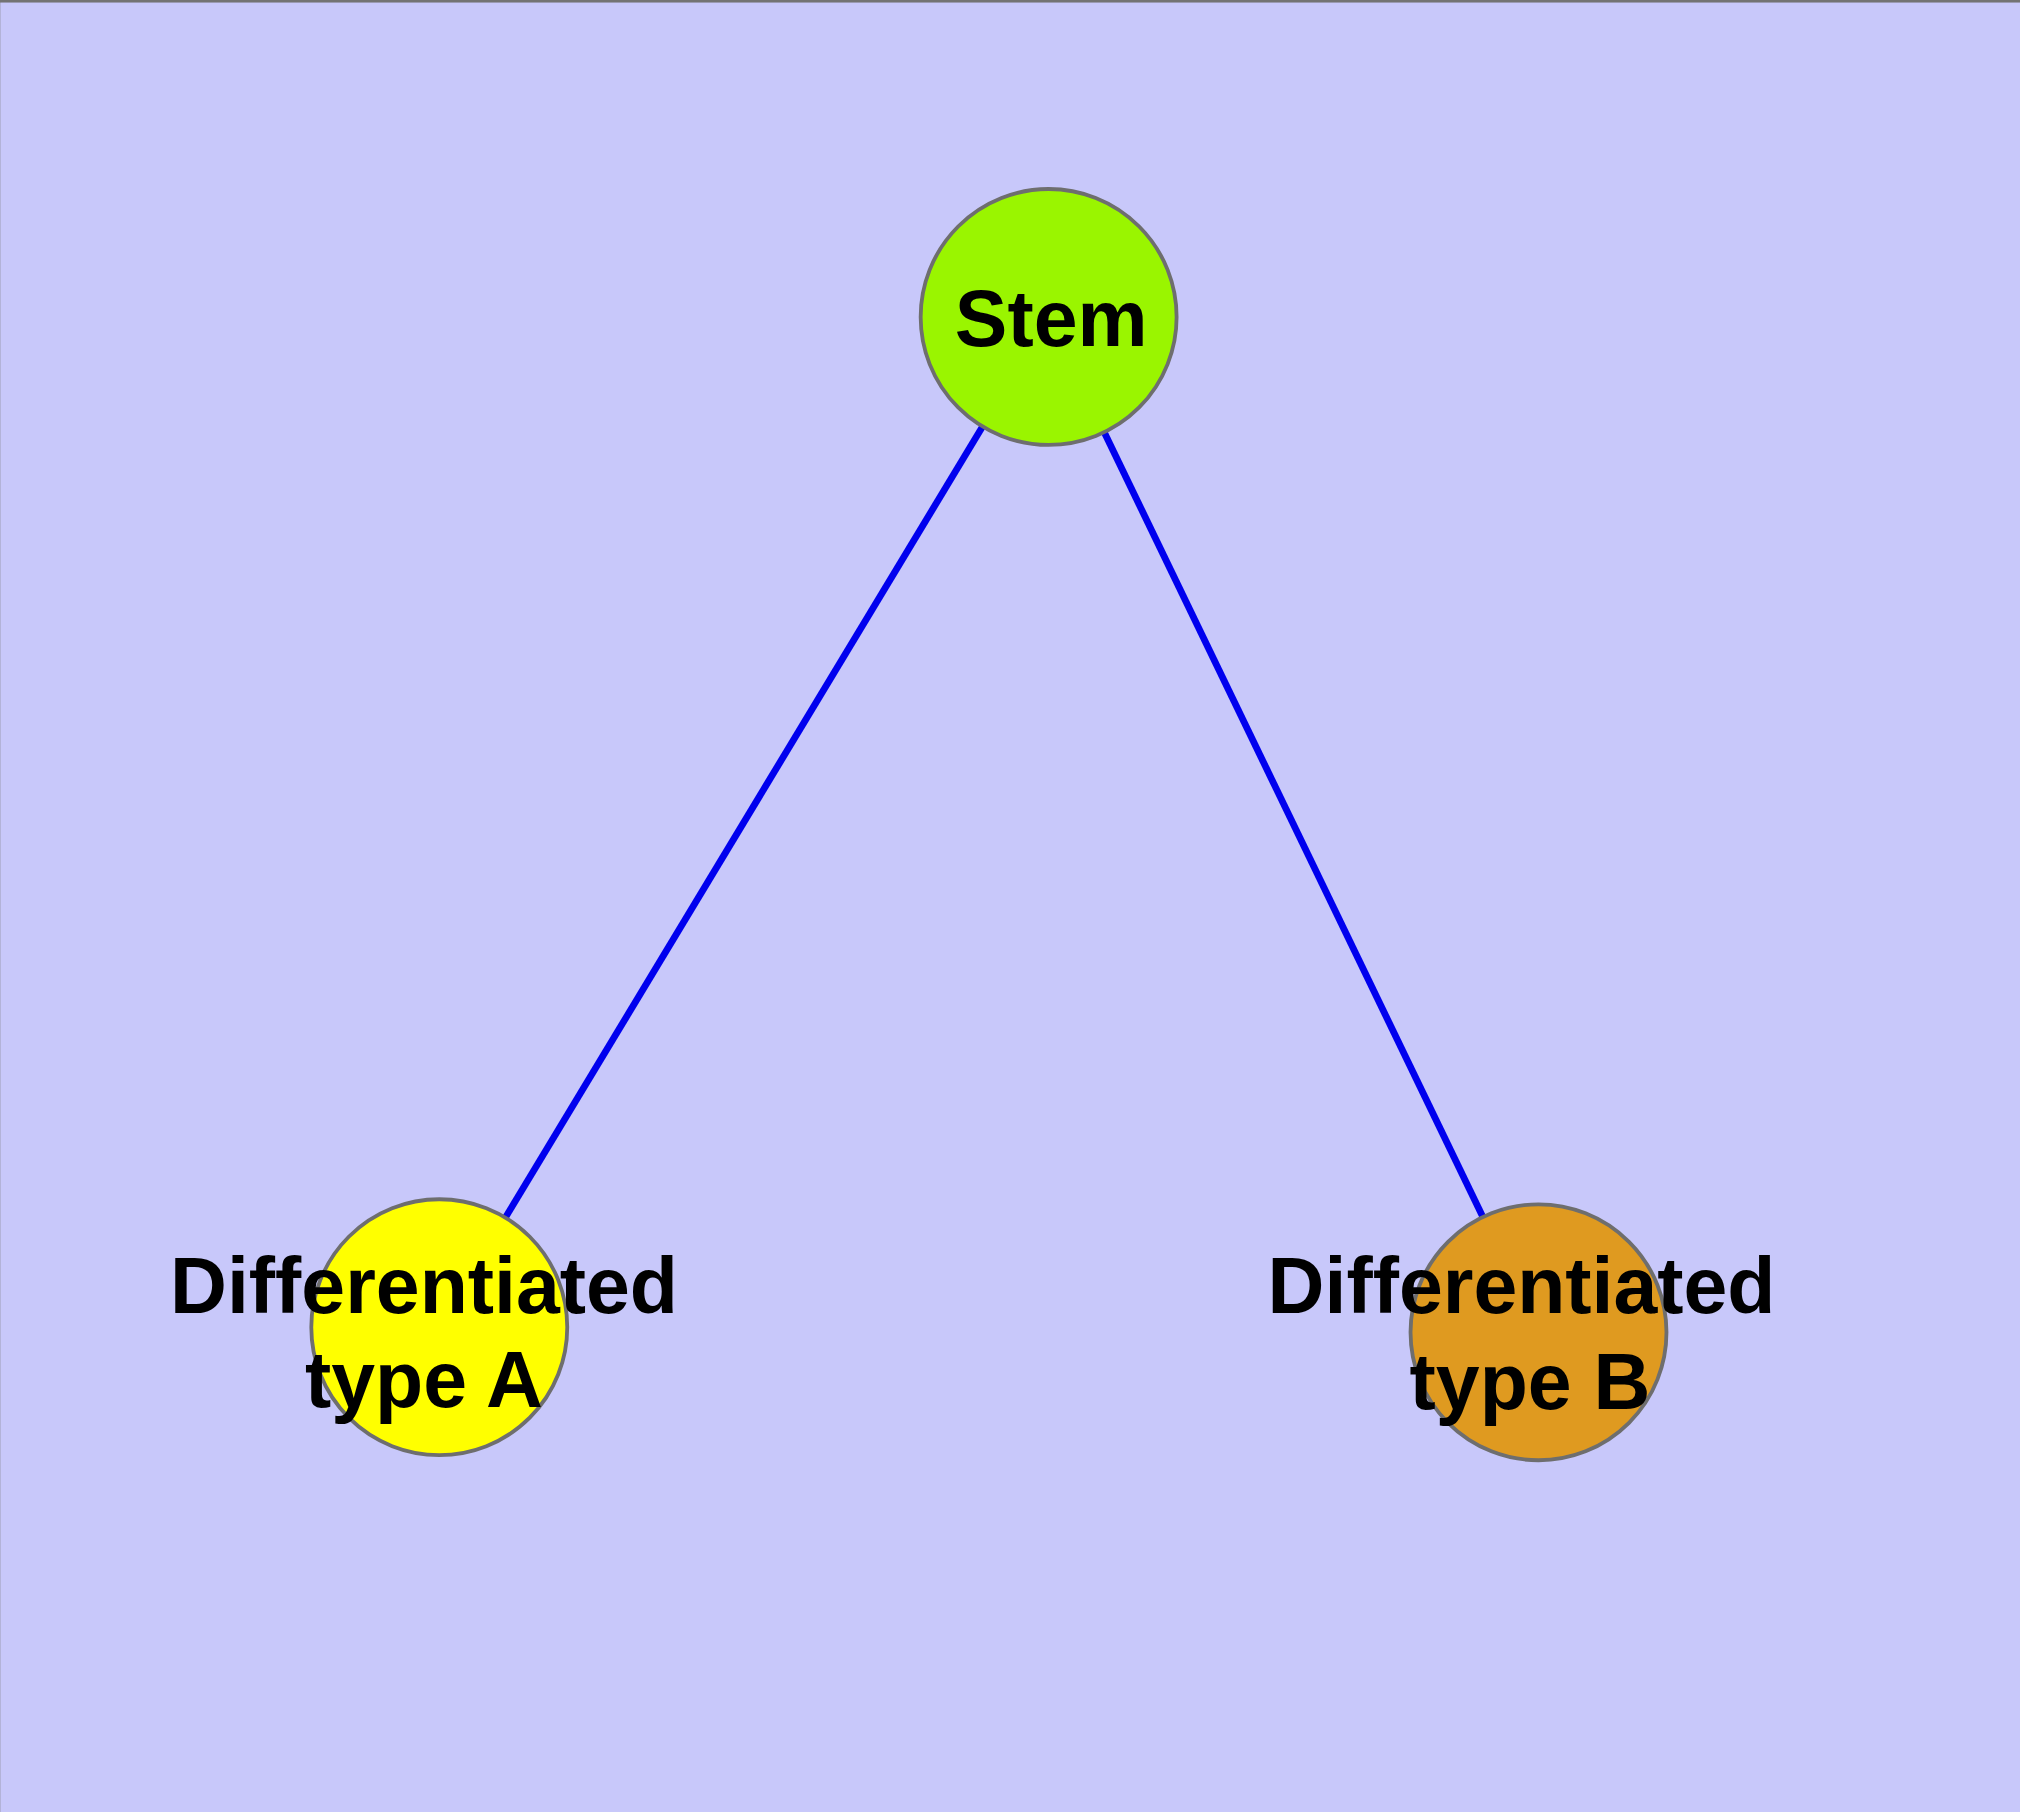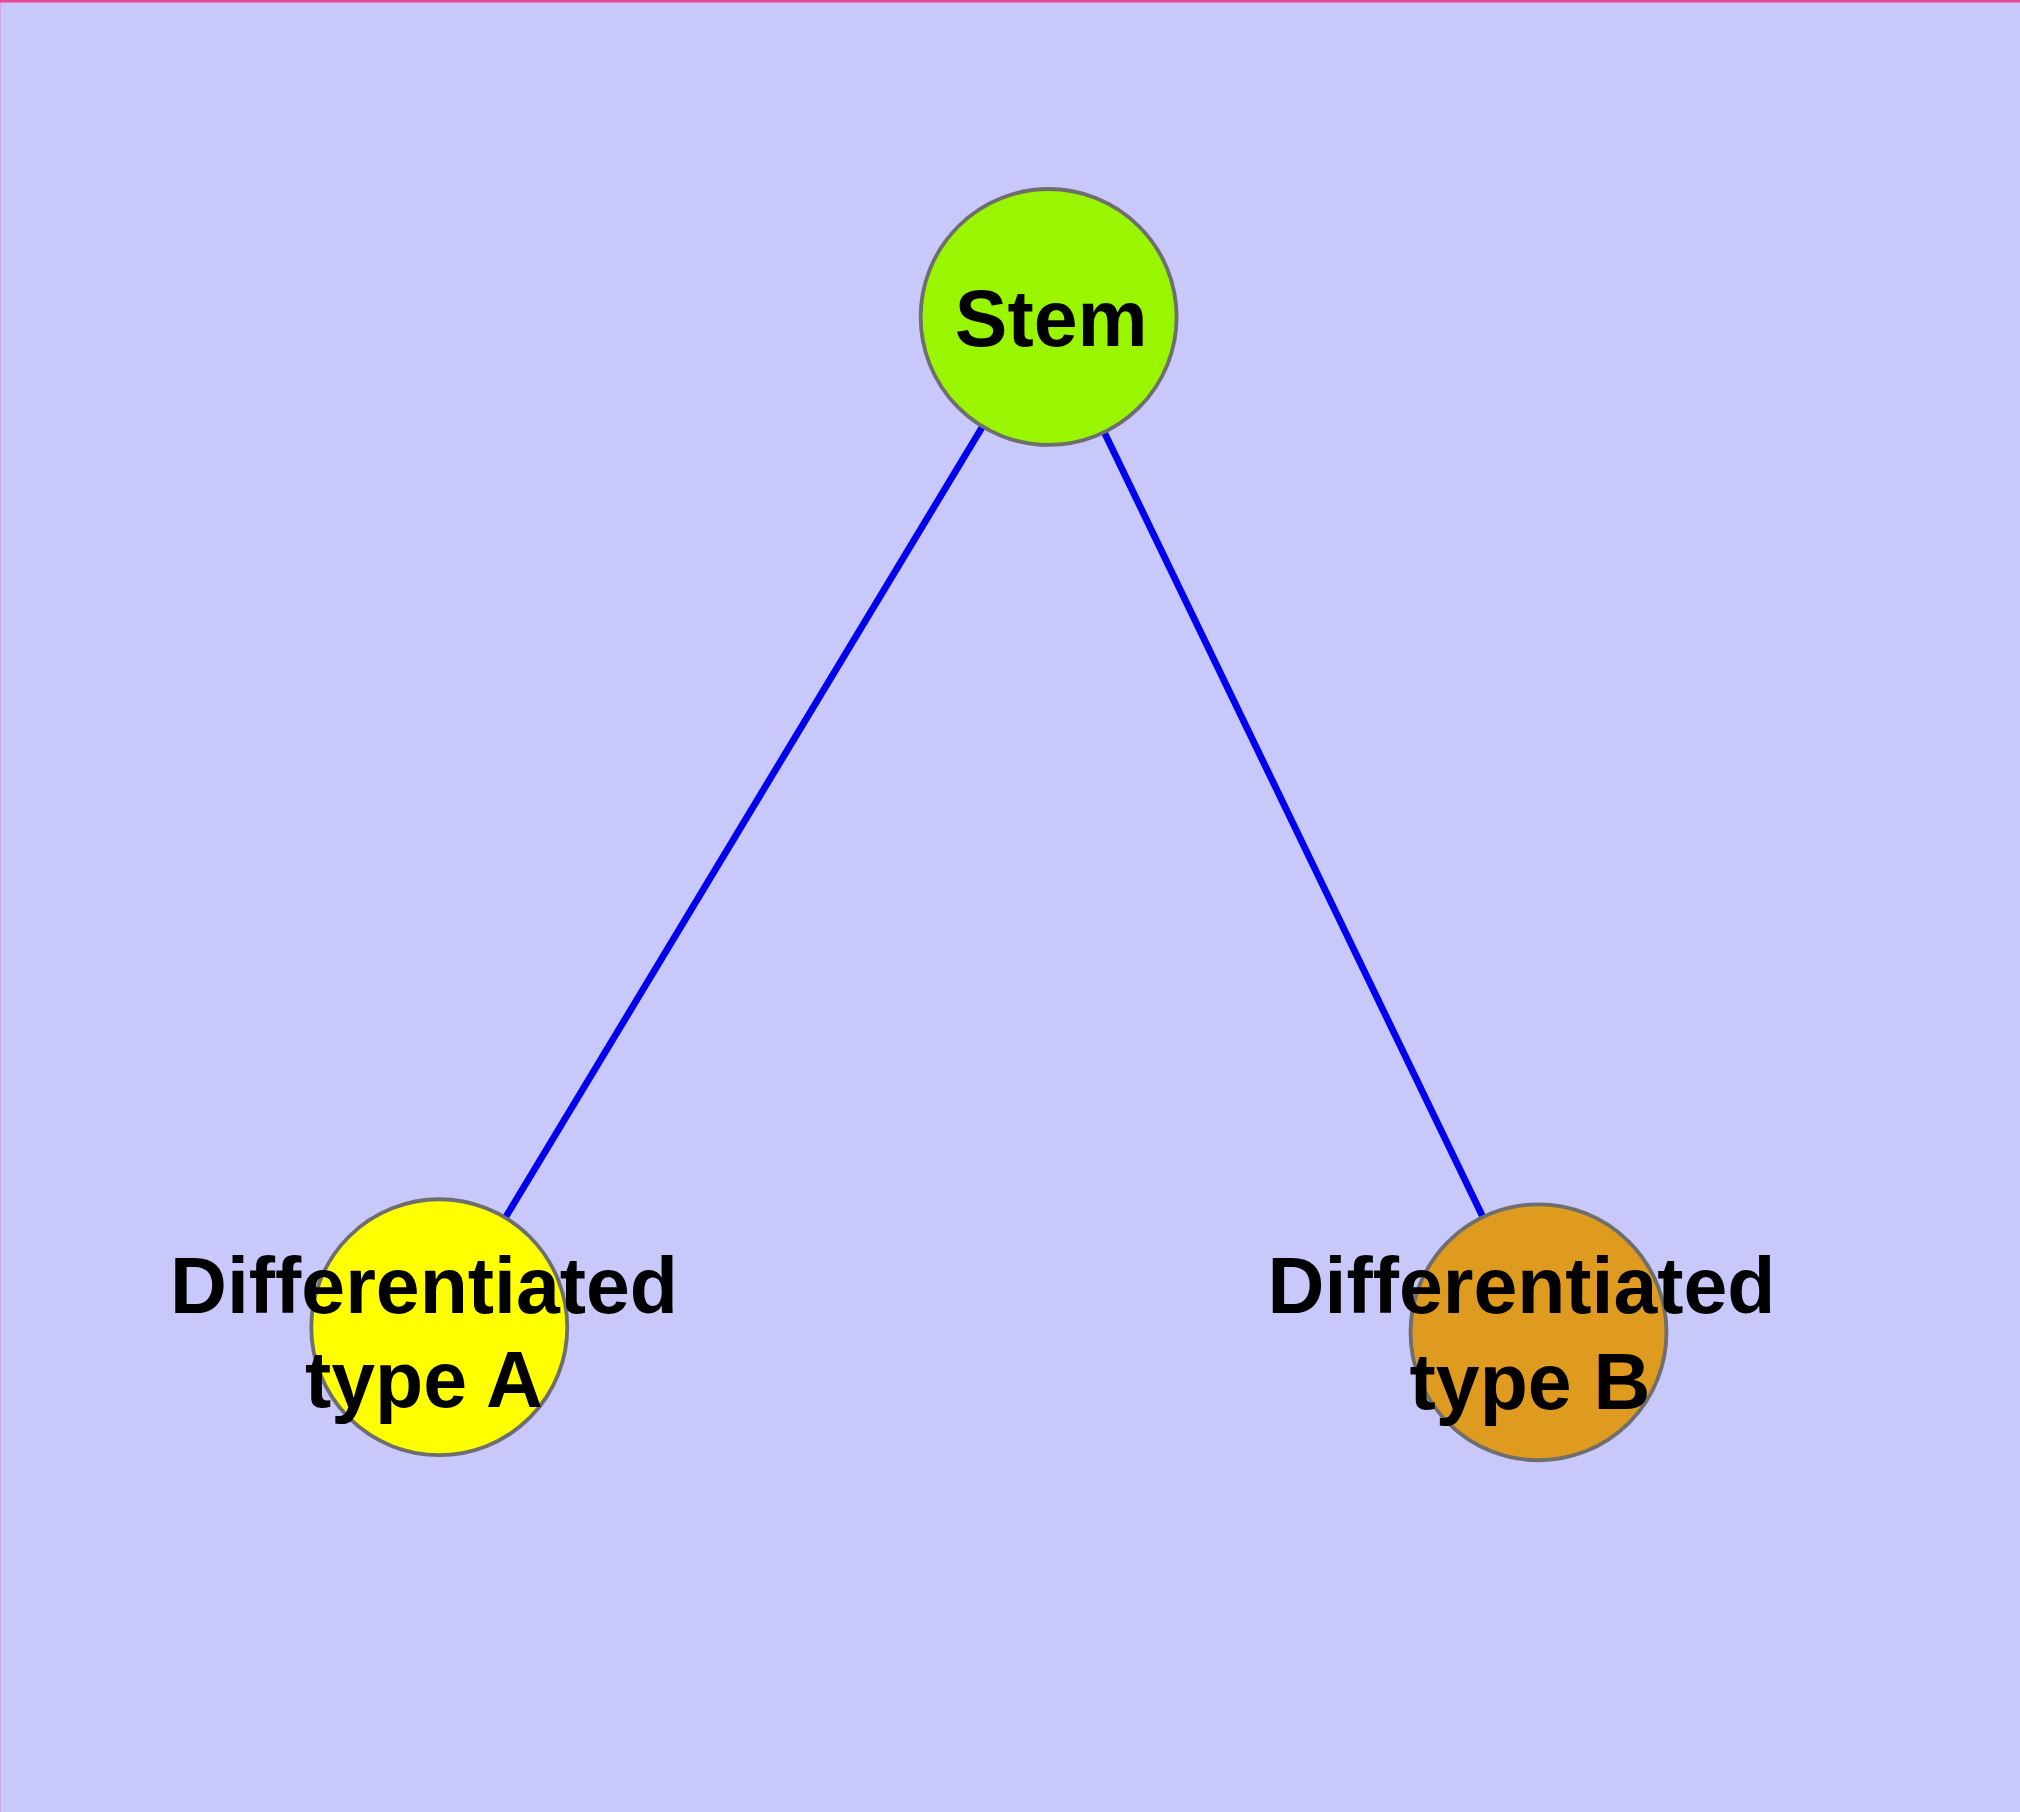--- a/index.html
+++ b/index.html
@@ -5,21 +5,21 @@
   html, body {
     margin: 0;
     padding: 0;
     background: #ffffff;
   }
   .stage {
     position: relative;
     width: 2021px;
     height: 1812px;
     overflow: hidden;
-    background: #ec4899;
+    background: #737373;
     font-family: "Liberation Sans", sans-serif;
   }
   svg { display: block; }
   .node-label {
     font-family: "Liberation Sans", sans-serif;
     font-weight: bold;
     font-size: 93px;
     fill: #000000;
     text-anchor: middle;
   }

